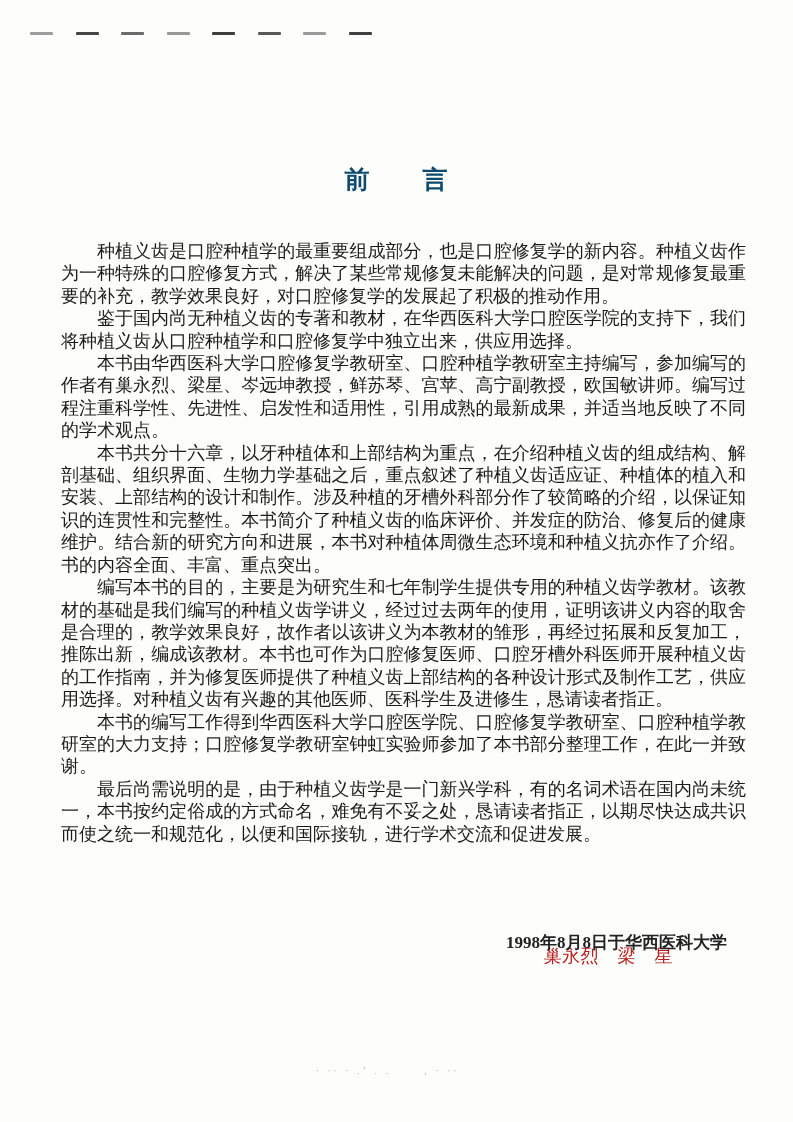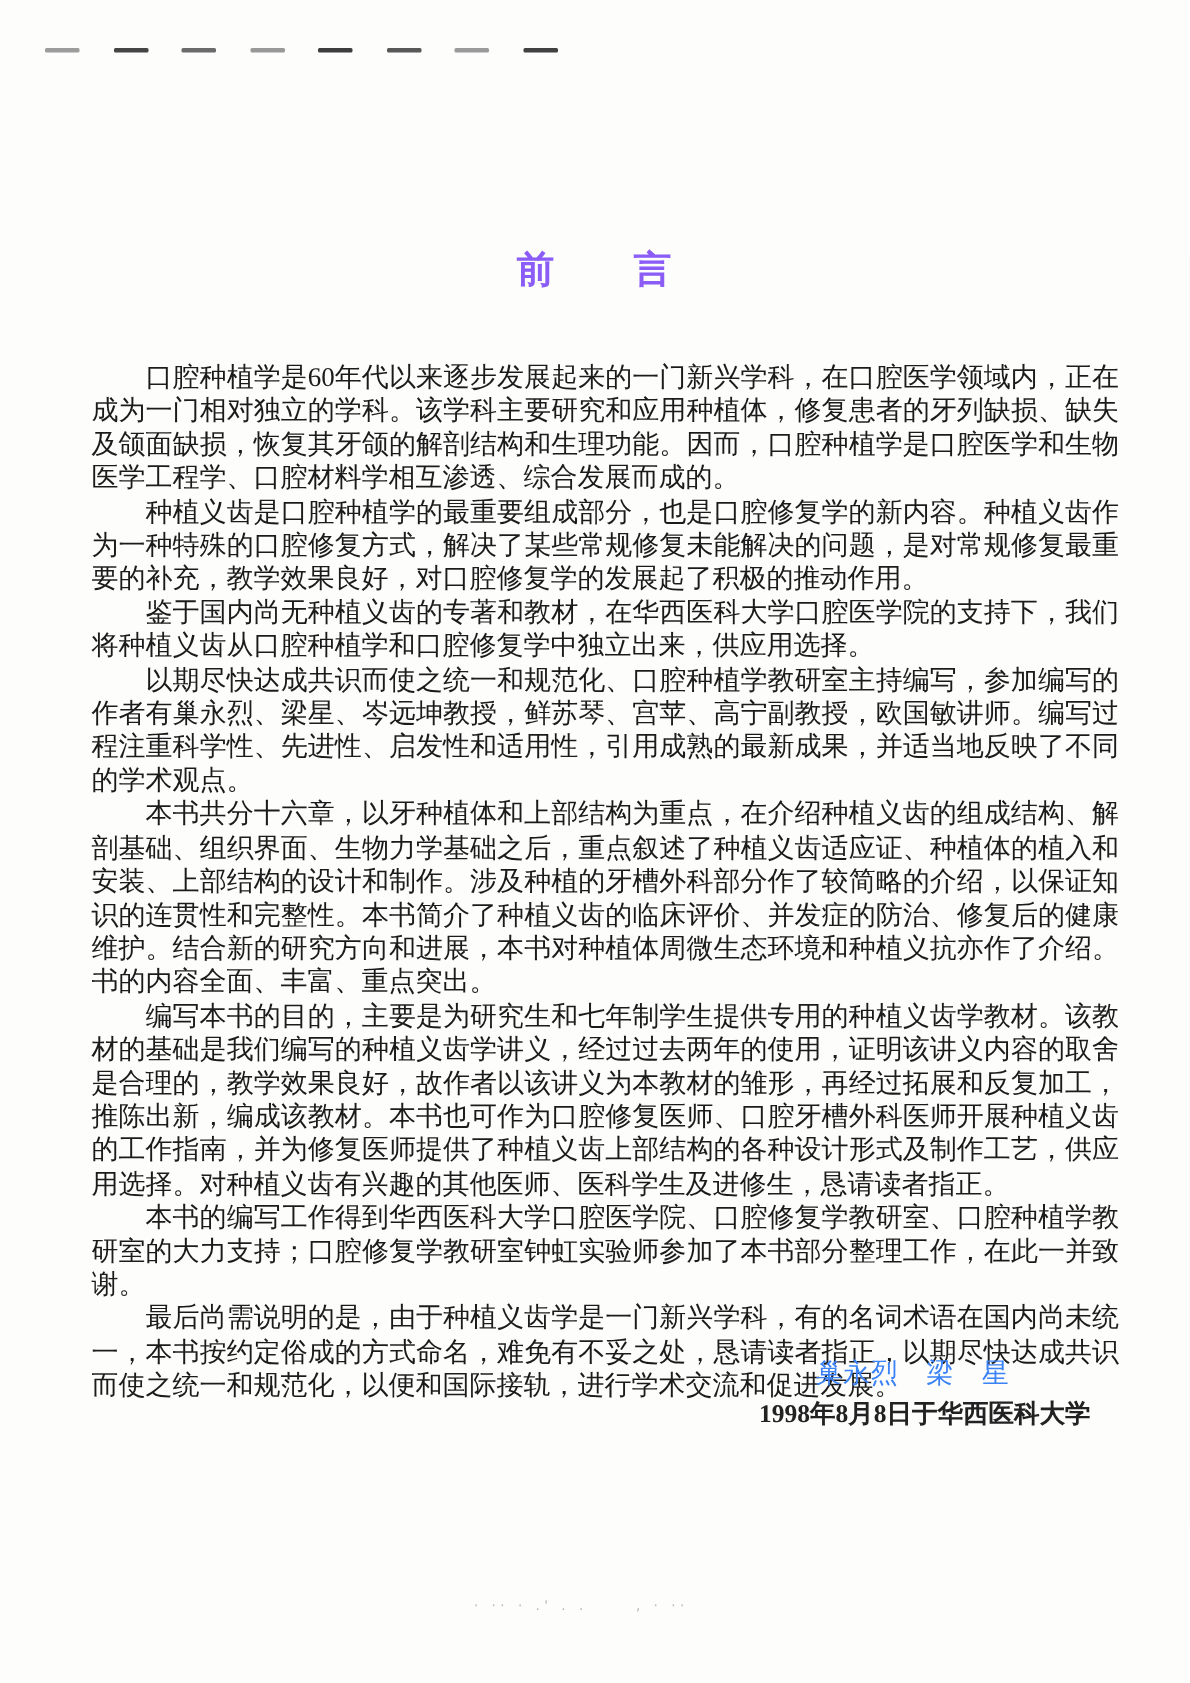--- a/index.html
+++ b/index.html
@@ -34,21 +34,21 @@
   
   .title {
     position: absolute;
     top: 163px;
     left: 0;
     width: 793px;
     text-align: center;
     font-size: 25px;
     font-weight: bold;
     letter-spacing: 1px;
-    color: #8b5cf6;
+    color: #0c4a6e;
   }
   
   .body-text {
     position: absolute;
     top: 240px;
     left: 61px;
     width: 685px;
     font-size: 18px;
     line-height: 22.4px;
     text-align: justify;
@@ -56,25 +56,25 @@
   }
   .body-text p {
     margin: 0;
     padding: 0;
     text-indent: 2em;
     word-break: break-all;
   }
   
   .signature {
     position: absolute;
-    top: 903px;
+    top: 944px;
     right: 120px;
     font-size: 18px;
     letter-spacing: 0.5px;
-    color: #3b82f6;
+    color: #b91c1c;
   }
   .dateline {
     position: absolute;
     top: 931px;
     right: 66px;
     font-size: 17px;
     color: #222;
     font-weight: bold;
   }
   
@@ -101,24 +101,23 @@
     <span style="background: rgb(152, 152, 152);"></span>
     <span style="background: rgb(61, 61, 61);"></span>
     <span style="background: rgb(88, 88, 88);"></span>
     <span style="background: rgb(154, 154, 154);"></span>
     <span style="background: rgb(65, 65, 65);"></span>
   </div>
 
   <div class="title">前　　言</div>
 
   <div class="body-text">
-    <p>口腔种植学是60年代以来逐步发展起来的一门新兴学科，在口腔医学领域内，正在成为一门相对独立的学科。该学科主要研究和应用种植体，修复患者的牙列缺损、缺失及颌面缺损，恢复其牙颌的解剖结构和生理功能。因而，口腔种植学是口腔医学和生物医学工程学、口腔材料学相互渗透、综合发展而成的。</p>
     <p>种植义齿是口腔种植学的最重要组成部分，也是口腔修复学的新内容。种植义齿作为一种特殊的口腔修复方式，解决了某些常规修复未能解决的问题，是对常规修复最重要的补充，教学效果良好，对口腔修复学的发展起了积极的推动作用。</p>
     <p>鉴于国内尚无种植义齿的专著和教材，在华西医科大学口腔医学院的支持下，我们将种植义齿从口腔种植学和口腔修复学中独立出来，供应用选择。</p>
-    <p>以期尽快达成共识而使之统一和规范化、口腔种植学教研室主持编写，参加编写的作者有巢永烈、梁星、岑远坤教授，鲜苏琴、宫苹、高宁副教授，欧国敏讲师。编写过程注重科学性、先进性、启发性和适用性，引用成熟的最新成果，并适当地反映了不同的学术观点。</p>
+    <p>本书由华西医科大学口腔修复学教研室、口腔种植学教研室主持编写，参加编写的作者有巢永烈、梁星、岑远坤教授，鲜苏琴、宫苹、高宁副教授，欧国敏讲师。编写过程注重科学性、先进性、启发性和适用性，引用成熟的最新成果，并适当地反映了不同的学术观点。</p>
     <p>本书共分十六章，以牙种植体和上部结构为重点，在介绍种植义齿的组成结构、解剖基础、组织界面、生物力学基础之后，重点叙述了种植义齿适应证、种植体的植入和安装、上部结构的设计和制作。涉及种植的牙槽外科部分作了较简略的介绍，以保证知识的连贯性和完整性。本书简介了种植义齿的临床评价、并发症的防治、修复后的健康维护。结合新的研究方向和进展，本书对种植体周微生态环境和种植义抗亦作了介绍。书的内容全面、丰富、重点突出。</p>
     <p>编写本书的目的，主要是为研究生和七年制学生提供专用的种植义齿学教材。该教材的基础是我们编写的种植义齿学讲义，经过过去两年的使用，证明该讲义内容的取舍是合理的，教学效果良好，故作者以该讲义为本教材的雏形，再经过拓展和反复加工，推陈出新，编成该教材。本书也可作为口腔修复医师、口腔牙槽外科医师开展种植义齿的工作指南，并为修复医师提供了种植义齿上部结构的各种设计形式及制作工艺，供应用选择。对种植义齿有兴趣的其他医师、医科学生及进修生，恳请读者指正。</p>
     <p>本书的编写工作得到华西医科大学口腔医学院、口腔修复学教研室、口腔种植学教研室的大力支持；口腔修复学教研室钟虹实验师参加了本书部分整理工作，在此一并致谢。</p>
     <p>最后尚需说明的是，由于种植义齿学是一门新兴学科，有的名词术语在国内尚未统一，本书按约定俗成的方式命名，难免有不妥之处，恳请读者指正，以期尽快达成共识而使之统一和规范化，以便和国际接轨，进行学术交流和促进发展。</p>
   </div>
 
   <div class="signature">巢永烈　梁　星</div>
 
   <div class="dateline">1998年8月8日于华西医科大学</div>
 

